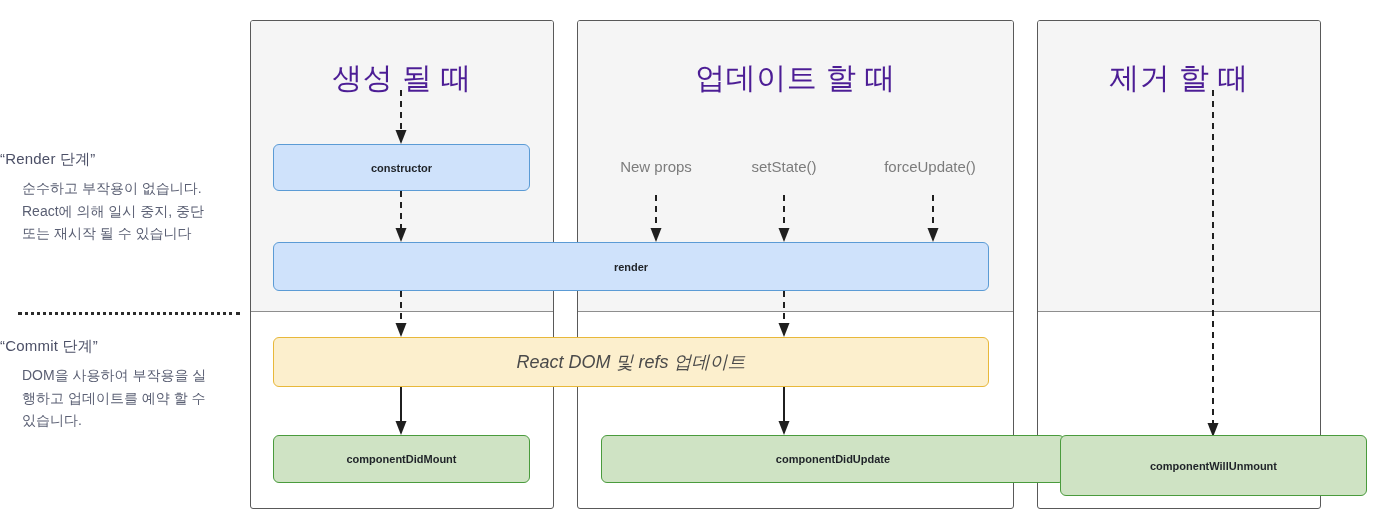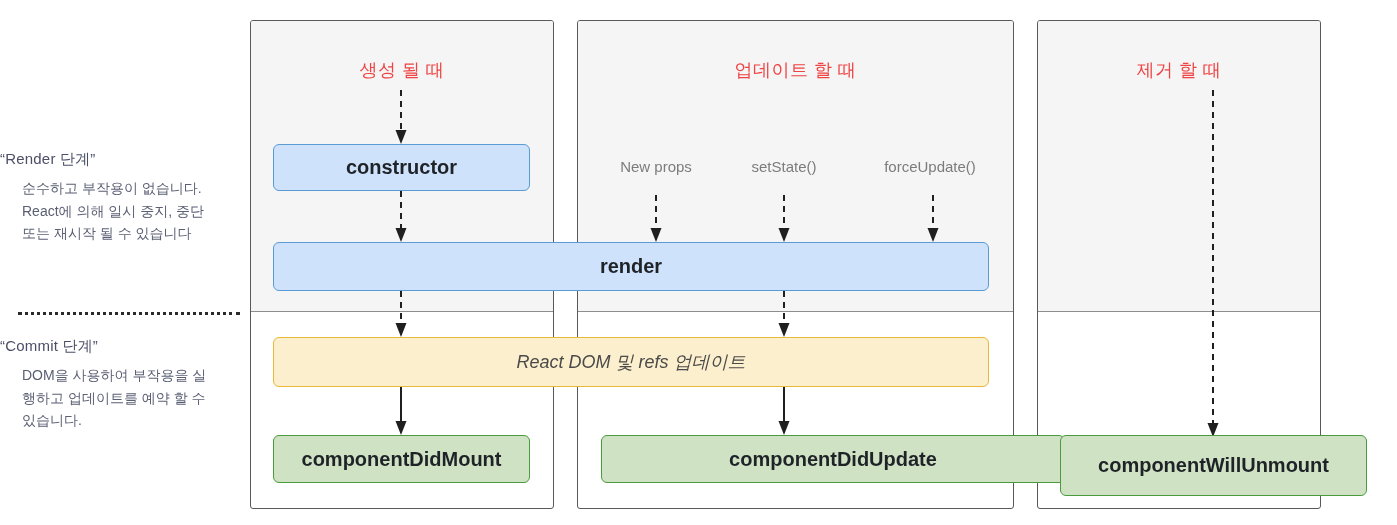--- a/index.html
+++ b/index.html
@@ -71,34 +71,34 @@
   }
   #panel-mounting  { left: 250px;  width: 304px; }
   #panel-updating  { left: 577px;  width: 437px; }
   #panel-unmounting{ left: 1037px; width: 284px; }
 
   .panel-title {
     position: absolute;
     top: 37px;
     left: 0; right: 0;
     text-align: center;
-    font-size: 18px;
-    color: #ef4444;
+    font-size: 30px;
+    color: #4c1d95;
     letter-spacing: .5px;
   }
 
   
   .node {
     position: absolute;
     box-sizing: border-box;
     border-radius: 6px;
     display: flex;
     align-items: center;
     justify-content: center;
-    font-size: 20px;
+    font-size: 11px;
     text-align: center;
   }
   .node-blue {
     background: #cfe2fb;
     border: 1.5px solid #5b9bd5;
     color: #1f2328;
     font-weight: bold;
   }
   .node-yellow {
     background: #fcefcd;

